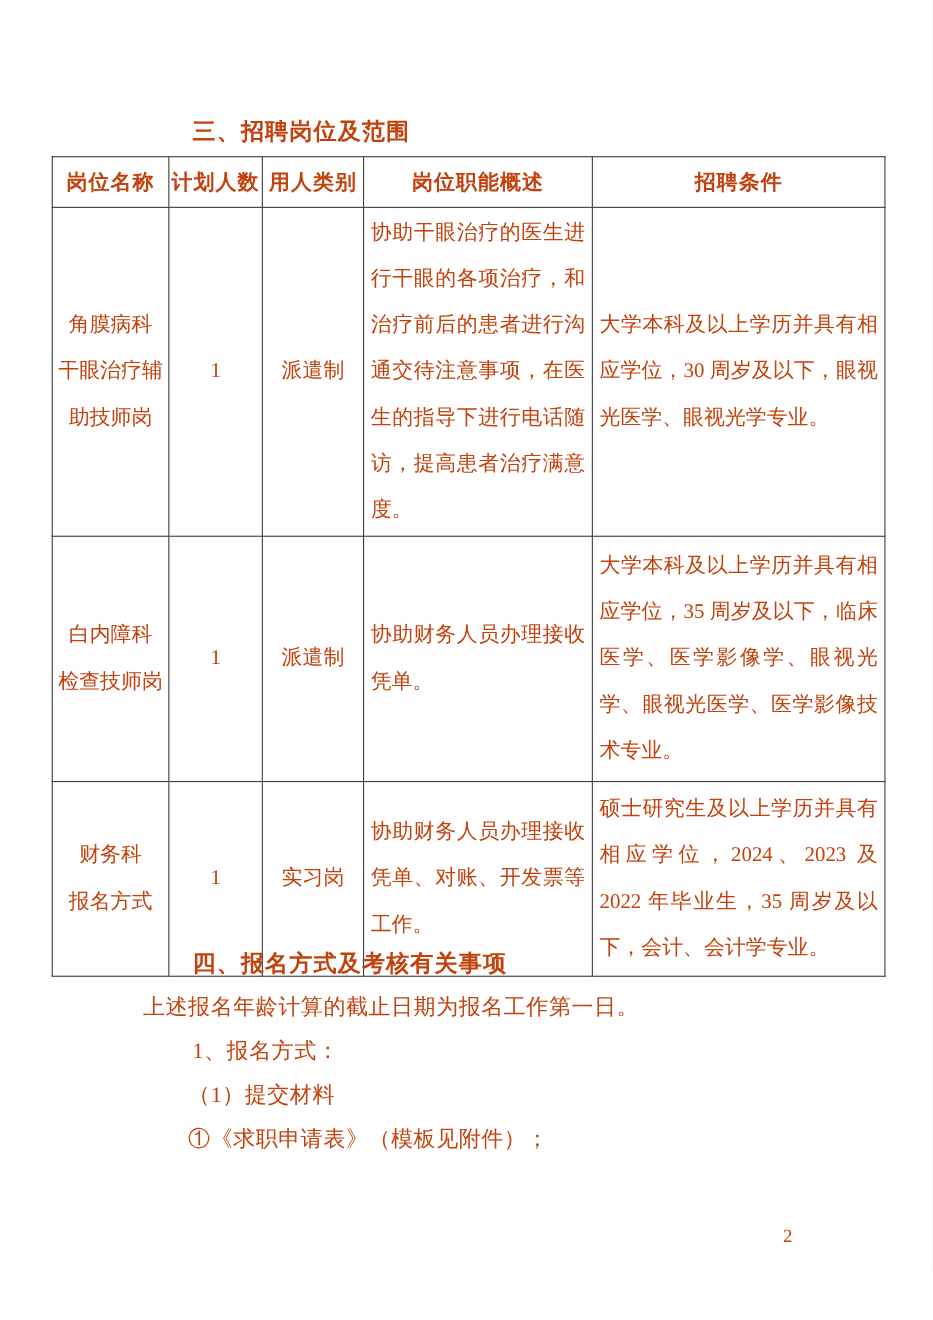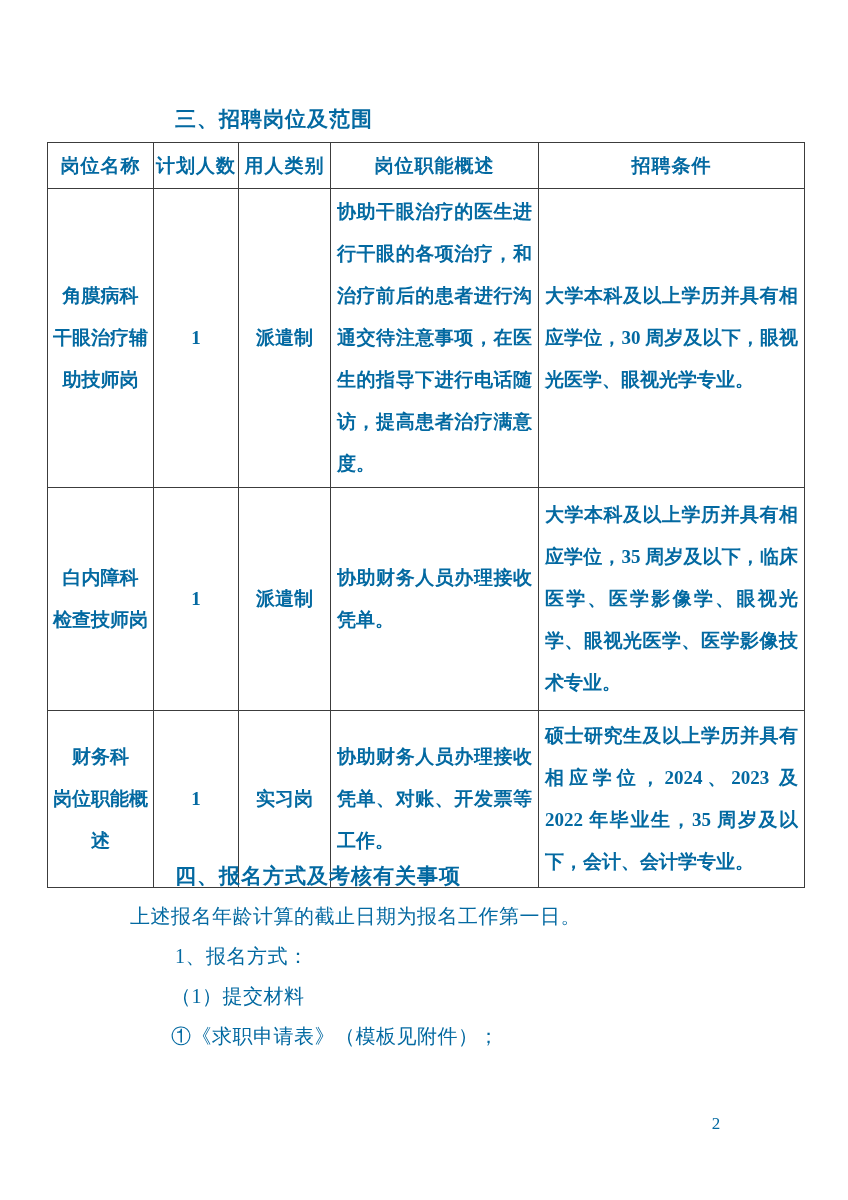--- a/index.html
+++ b/index.html
@@ -3,21 +3,21 @@
 <meta charset="utf-8">
 <style>
   html, body { margin: 0; padding: 0; background: #e8e8e8; }
   #page {
     position: relative;
     width: 848px;
     height: 1200px;
     margin: 0 auto;
     background: #ffffff;
     font-family: "Liberation Serif", "DejaVu Serif", serif;
-    color: #0369a1;
+    color: #c2410c;
     overflow: hidden;
   }
   .section-title {
     position: absolute;
     left: 47px;
     top: 102px;
     width: 756px;
     padding-left: 128px;
     box-sizing: border-box;
     font-size: 21px;
@@ -29,21 +29,21 @@
     position: absolute;
     left: 47px;
     top: 142px;
     width: 757px;
     border-collapse: collapse;
     table-layout: fixed;
   }
   table.jobs th, table.jobs td {
     border: 1px solid #3c3c3c;
     font-size: 19px;
-    font-weight: bold;
+    font-weight: normal;
     vertical-align: middle;
     overflow: hidden;
   }
   table.jobs thead tr { height: 46px; }
   table.jobs th {
     font-weight: bold;
     text-align: center;
     letter-spacing: 1px;
     font-family: Liberation Mono, monospace;
   }
@@ -126,21 +126,21 @@
       <tr class="r2">
         <td class="center pre">白内障科
 检查技师岗</td>
         <td class="center">1</td>
         <td class="center">派遣制</td>
         <td class="longtext">协助财务人员办理接收凭单。</td>
         <td class="longtext">大学本科及以上学历并具有相应学位，35 周岁及以下，临床医学、医学影像学、眼视光学、眼视光医学、医学影像技术专业。</td>
       </tr>
       <tr class="r3">
         <td class="center pre">财务科
-岗位职能概述</td>
+报名方式</td>
         <td class="center">1</td>
         <td class="center">实习岗</td>
         <td class="longtext">协助财务人员办理接收凭单、对账、开发票等工作。</td>
         <td class="longtext">硕士研究生及以上学历并具有相应学位，2024、2023 及 2022 年毕业生，35 周岁及以下，会计、会计学专业。</td>
       </tr>
     </tbody>
   </table>
 
   <div class="bottom-block">
     <div class="line bold-heading">四、报名方式及考核有关事项</div>

